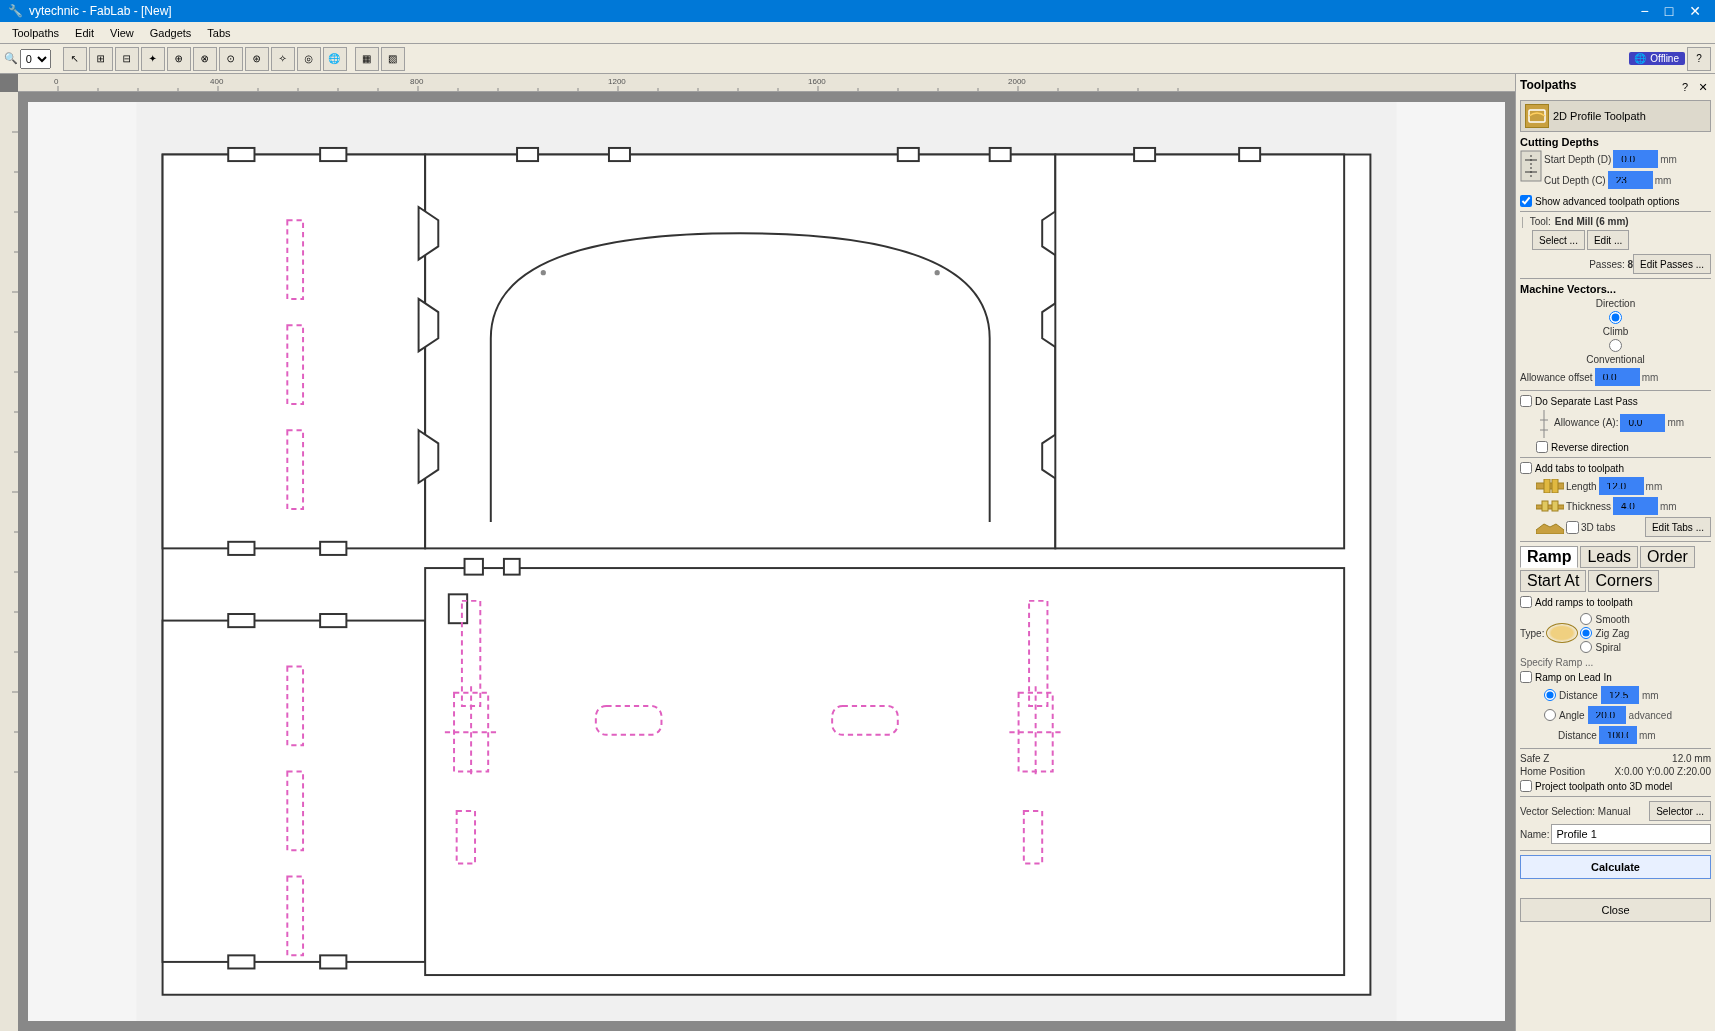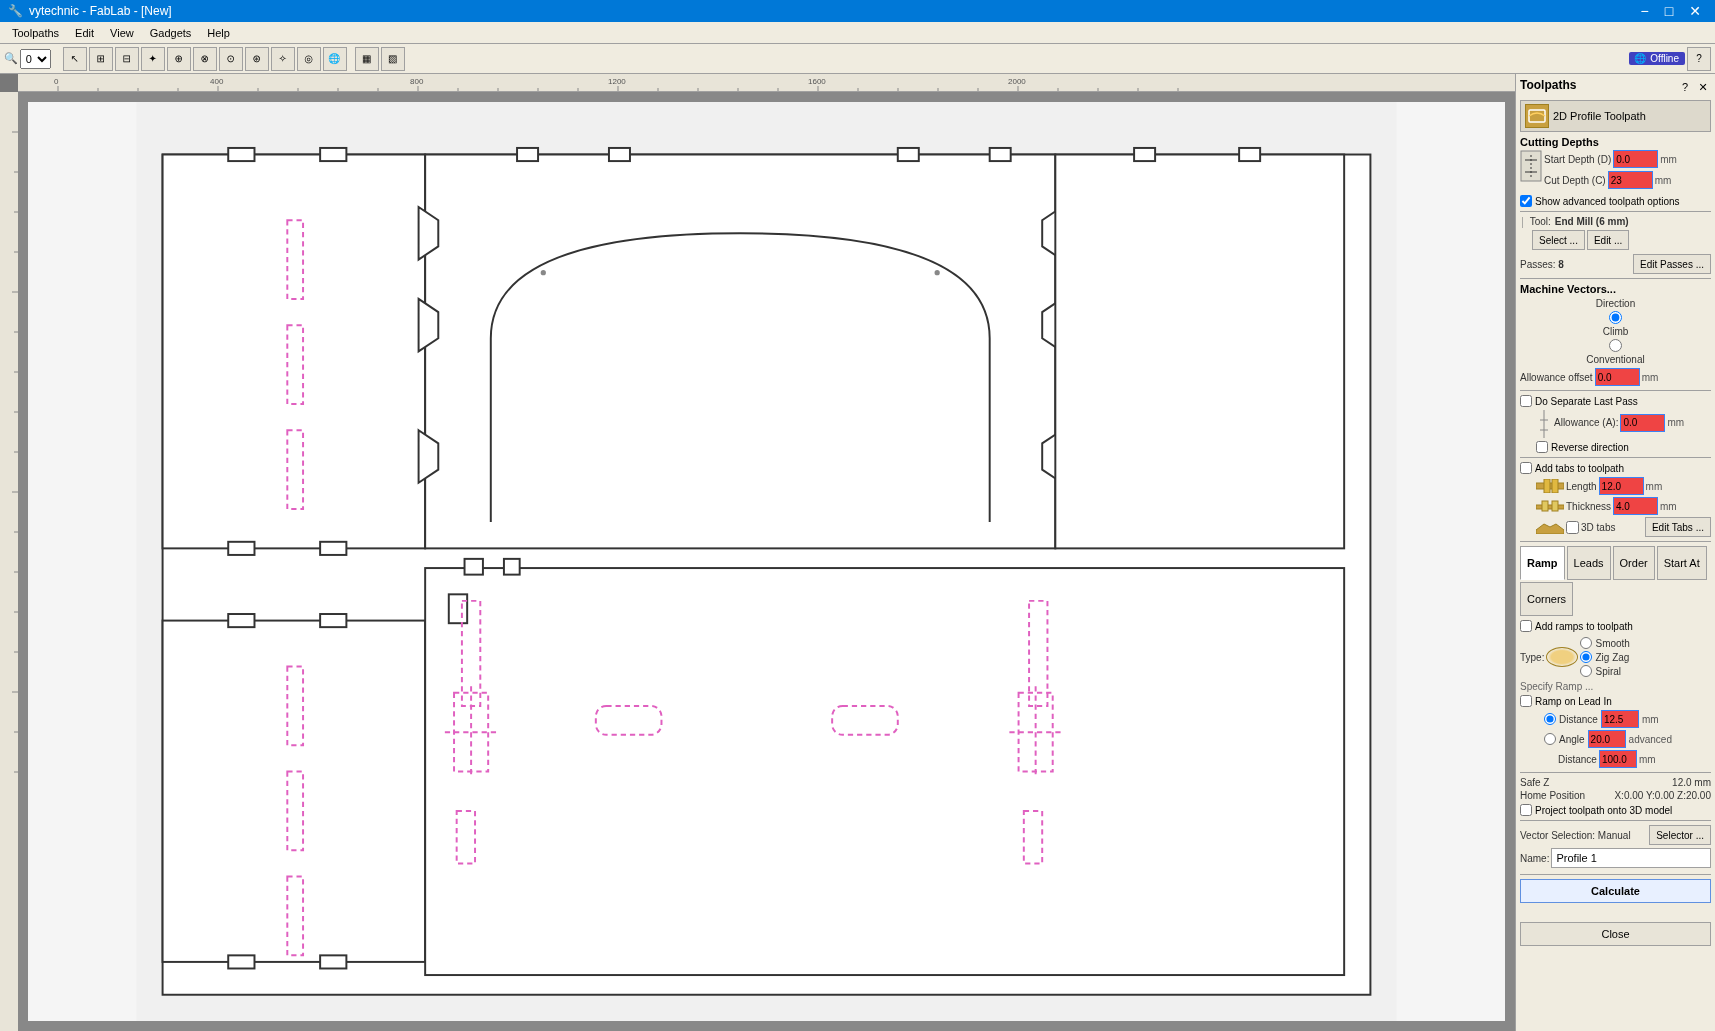--- a/index.html
+++ b/index.html
@@ -158,23 +158,23 @@
     }
     .form-label {
       font-size: 10px;
       color: #333;
       white-space: nowrap;
     }
     .form-input {
       width: 45px;
       height: 18px;
       font-size: 10px;
-      border: 1px solid #3b82f6;
+      border: 6px solid #3b82f6;
       padding: 1px 2px;
-      background: #ef4444;
+      background: #3b82f6;
     }
     .form-unit { font-size: 10px; color: #555; }
 
     .checkbox-row {
       display: flex;
       align-items: center;
       gap: 3px;
       margin: 3px 0;
     }
     .checkbox-row input[type=checkbox] { width: 12px; height: 12px; }
@@ -207,33 +207,33 @@
     .tool-row {
       display: flex;
       align-items: center;
       gap: 4px;
       margin: 3px 0;
     }
 
     .passes-row {
       display: flex;
       align-items: center;
-      justify-content: space-between;
+      justify-content: flex-end;
       margin: 3px 0;
     }
 
     .tab-bar {
       display: flex;
       gap: 2px;
       margin: 4px 0;
       flex-wrap: wrap;
     }
     .tab-item {
-      padding: 10px 6px;
-      font-size: 11px;
+      padding: 1px 6px;
+      font-size: 16px;
       background: #e8e4d8;
       border: 1px solid #a0a0a0;
       cursor: pointer;
     }
     .tab-item.active {
       background: white;
       border-bottom: 1px solid white;
       font-weight: bold;
     }
 
@@ -319,21 +319,21 @@
     <button class="title-bar-btn">□</button>
     <button class="title-bar-btn">✕</button>
   </div>
 </div>
 
 <div class="menu-bar">
   <span class="menu-item">Toolpaths</span>
   <span class="menu-item">Edit</span>
   <span class="menu-item">View</span>
   <span class="menu-item">Gadgets</span>
-  <span class="menu-item">Help</span>
+  <span class="menu-item">Tabs</span>
 </div>
 
 <div class="toolbar">
   <div class="toolbar-zoom">
     <span>🔍</span>
     <select>
       <option>0</option>
     </select>
   </div>
   <div class="toolbar-separator"></div>

